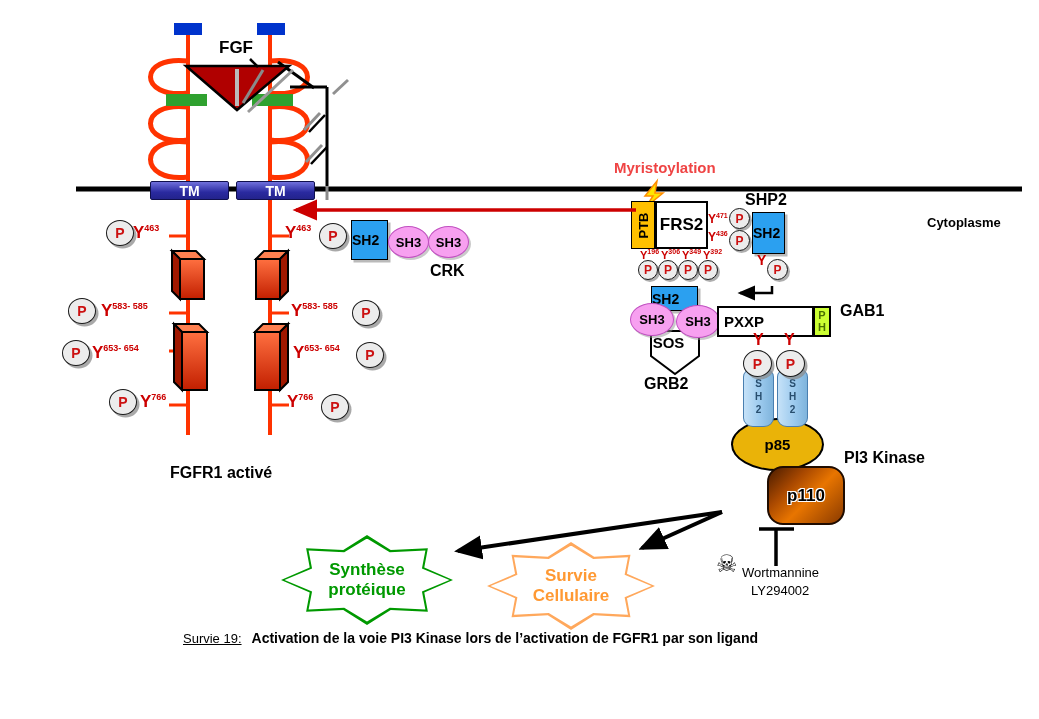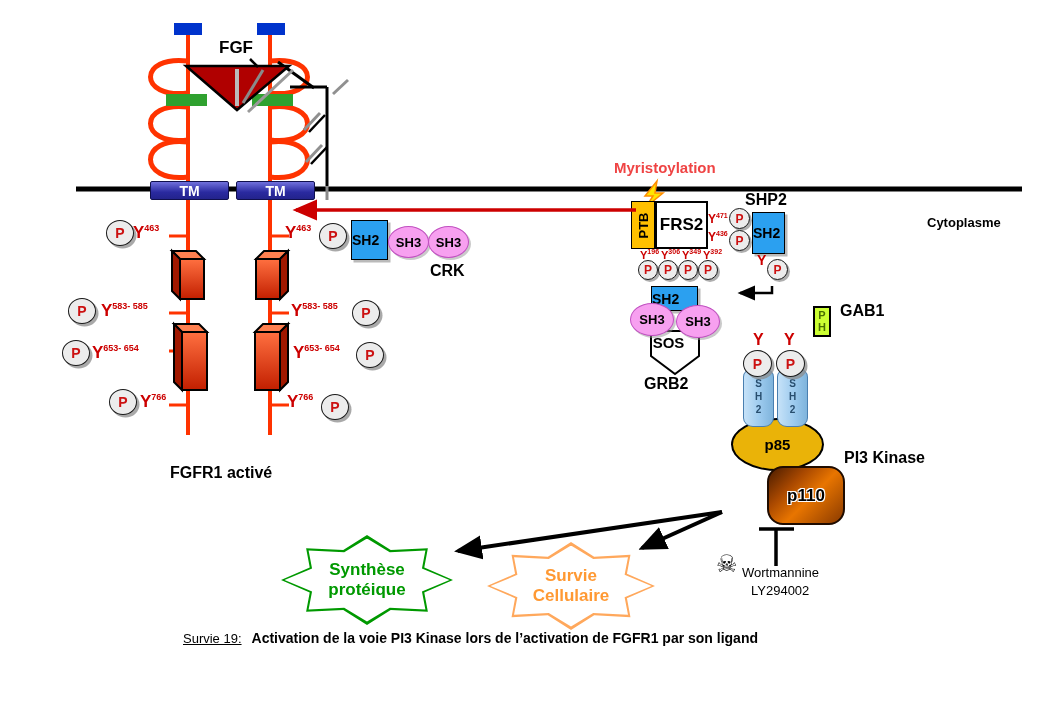--- a/index.html
+++ b/index.html
@@ -245,20 +245,21 @@
     </div>
   <div class="pinkoval" style="left:630px;top:303px;width:44px;height:33px">
       <span>SH3</span>
     </div>
   <div class="pinkoval" style="left:676px;top:305px;width:44px;height:33px">
       <span>SH3</span>
     </div>
   <div class="lbl" style="left:650px;top:334px;width:37px;text-align:center;font-size:15px">SOS</div>
   <div class="lbl" style="left:644px;top:375px">GRB2</div>
 
+  <div class="whitebox" style="left:717px;top:306px;width:97px;height:31px;font-size:15px;line-height:27px;padding-left:5px"><span>PXXP</span></div>
   <div class="phbox" style="left:813px;top:306px;width:18px;height:31px">
       <span>P</span>
       <span>H</span>
     </div>
   <div class="lbl" style="left:840px;top:302px">GAB1</div>
   <div class="yplain" style="left:753px;top:332px">Y</div>
   <div class="yplain" style="left:784px;top:332px">Y</div>
 
   <div class="ellipse" style="left:731px;top:418px;width:93px;height:53px">
       <span>p85</span>

